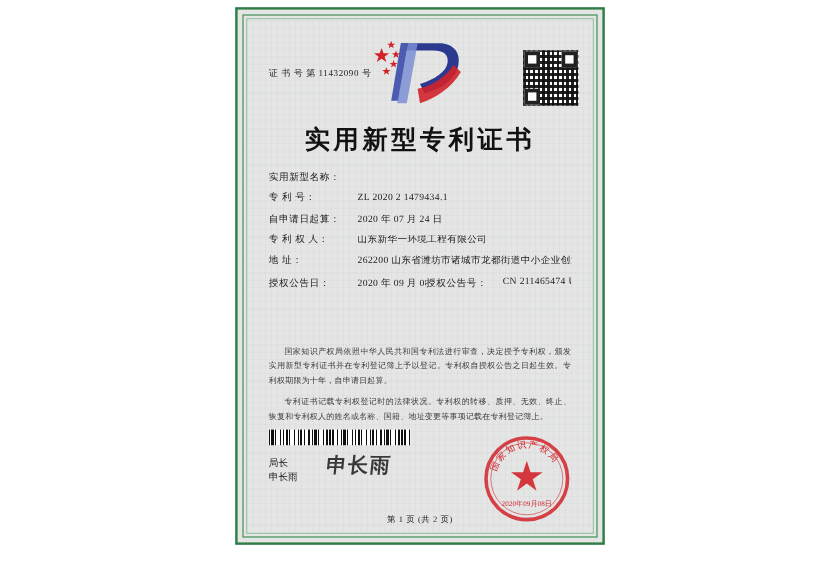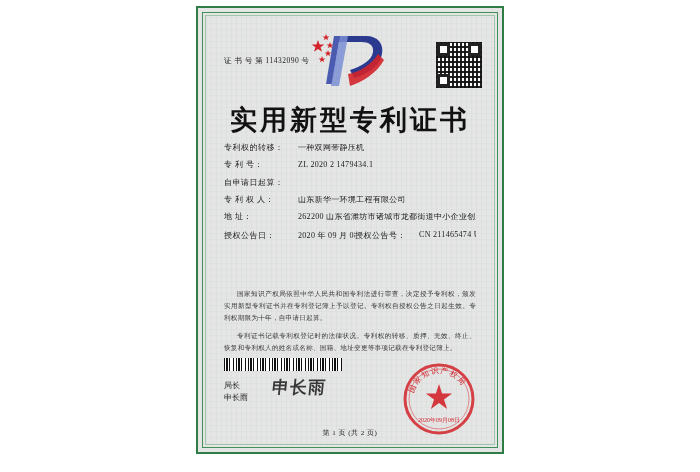--- a/index.html
+++ b/index.html
@@ -130,21 +130,21 @@
     height: 66px;
   }
 
   
   .title {
     position: absolute;
     left: 0;
     right: 0;
     top: 82px;
     text-align: center;
-    font-size: 27px;
+    font-size: 21px;
     font-weight: bold;
     letter-spacing: 3px;
     color: #111;
     font-family: "Liberation Serif", serif;
   }
 
   
   .fields {
     position: absolute;
     left: 14px;
@@ -306,29 +306,29 @@
       <div class="cert-no">证 书 号 第 11432090 号</div>
 
       <div class="qr">
         <div class="qr-bl"></div>
       </div>
 
       <div class="title">实用新型专利证书</div>
 
       <div class="fields">
         <div class="frow">
-          <div class="flabel">专利权的转移：</div>
-          <div class="fvalue">一种双网带静压机</div>
+          <div class="flabel">实用新型名称：</div>
         </div>
         <div class="frow">
           <div class="flabel">专 利 号：</div>
           <div class="fvalue">ZL 2020 2 1479434.1</div>
         </div>
         <div class="frow">
           <div class="flabel">自申请日起算：</div>
+          <div class="fvalue">2020 年 07 月 24 日</div>
         </div>
         <div class="frow">
           <div class="flabel">专 利 权 人：</div>
           <div class="fvalue">山东新华一环境工程有限公司</div>
         </div>
         <div class="frow">
           <div class="flabel">地 址：</div>
           <div class="fvalue">262200 山东省潍坊市诸城市龙都街道中小企业创业基地</div>
         </div>
         <div class="frow-dual">

